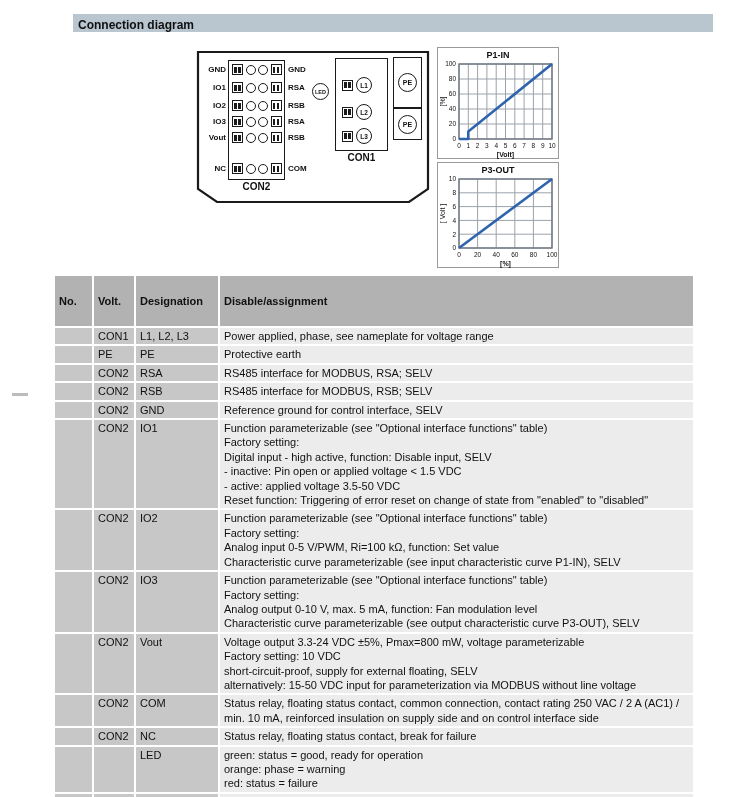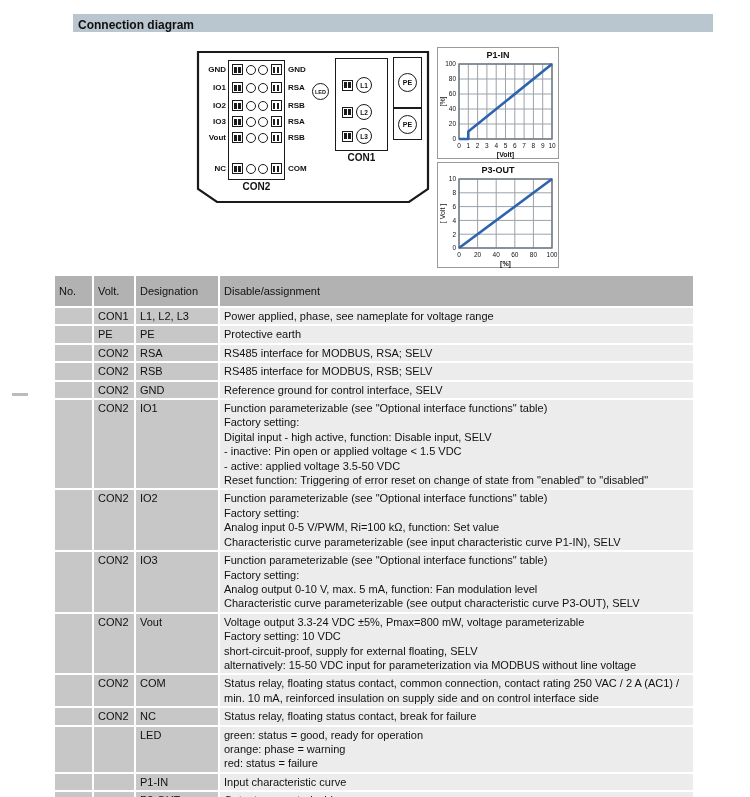--- a/index.html
+++ b/index.html
@@ -31,22 +31,22 @@
   .con-label{font-size:10px;font-weight:bold;text-align:center;}
 
   
   .chart-card{position:absolute;border:1px solid #9a9a9a;background:#fff;box-sizing:border-box;padding-top:2px;}
   .chart-title{font-size:9px;font-weight:bold;text-align:center;line-height:11px;}
   .chart-svg{display:block;}
   .chart-svg text{font-family:"Liberation Sans",sans-serif;fill:#111;}
 
   
   #conn-table{position:absolute;left:55px;top:276px;width:640px;border-collapse:collapse;table-layout:fixed;}
-  #conn-table th{background:#b2b2b2;font-size:11px;font-weight:normal;text-align:left;
-                 padding:8px 4px;line-height:14px;border-right:2px solid #fff;border-bottom:2px solid #fff;}
+  #conn-table th{background:#b2b2b2;font-size:11px;font-weight:bold;text-align:left;
+                 padding:18px 4px;line-height:14px;border-right:2px solid #fff;border-bottom:2px solid #fff;}
   #conn-table td{font-size:11px;line-height:14.4px;padding:1px 4px;vertical-align:top;
                  border-right:2px solid #fff;border-bottom:2px solid #fff;}
   #conn-table td.c-gray{background:#c7c7c7;}
   #conn-table td.c-light{background:#ececec;}
   .col-no{width:38px;} .col-conn{width:42px;} .col-des{width:84px;} .col-fn{width:auto;}
 </style>
 </head>
 <body>
 
 <div id="page">

